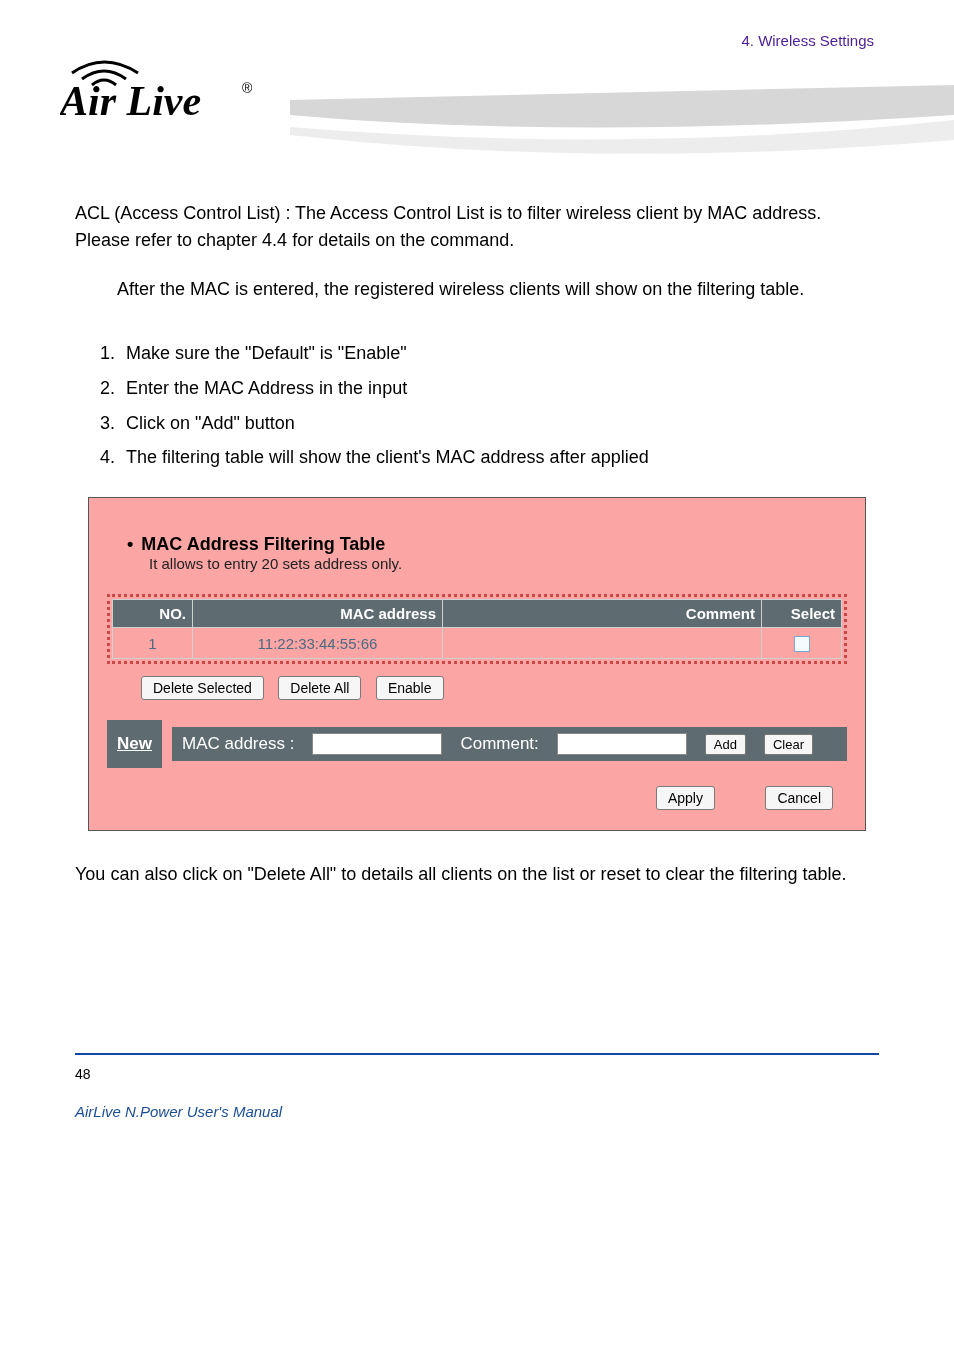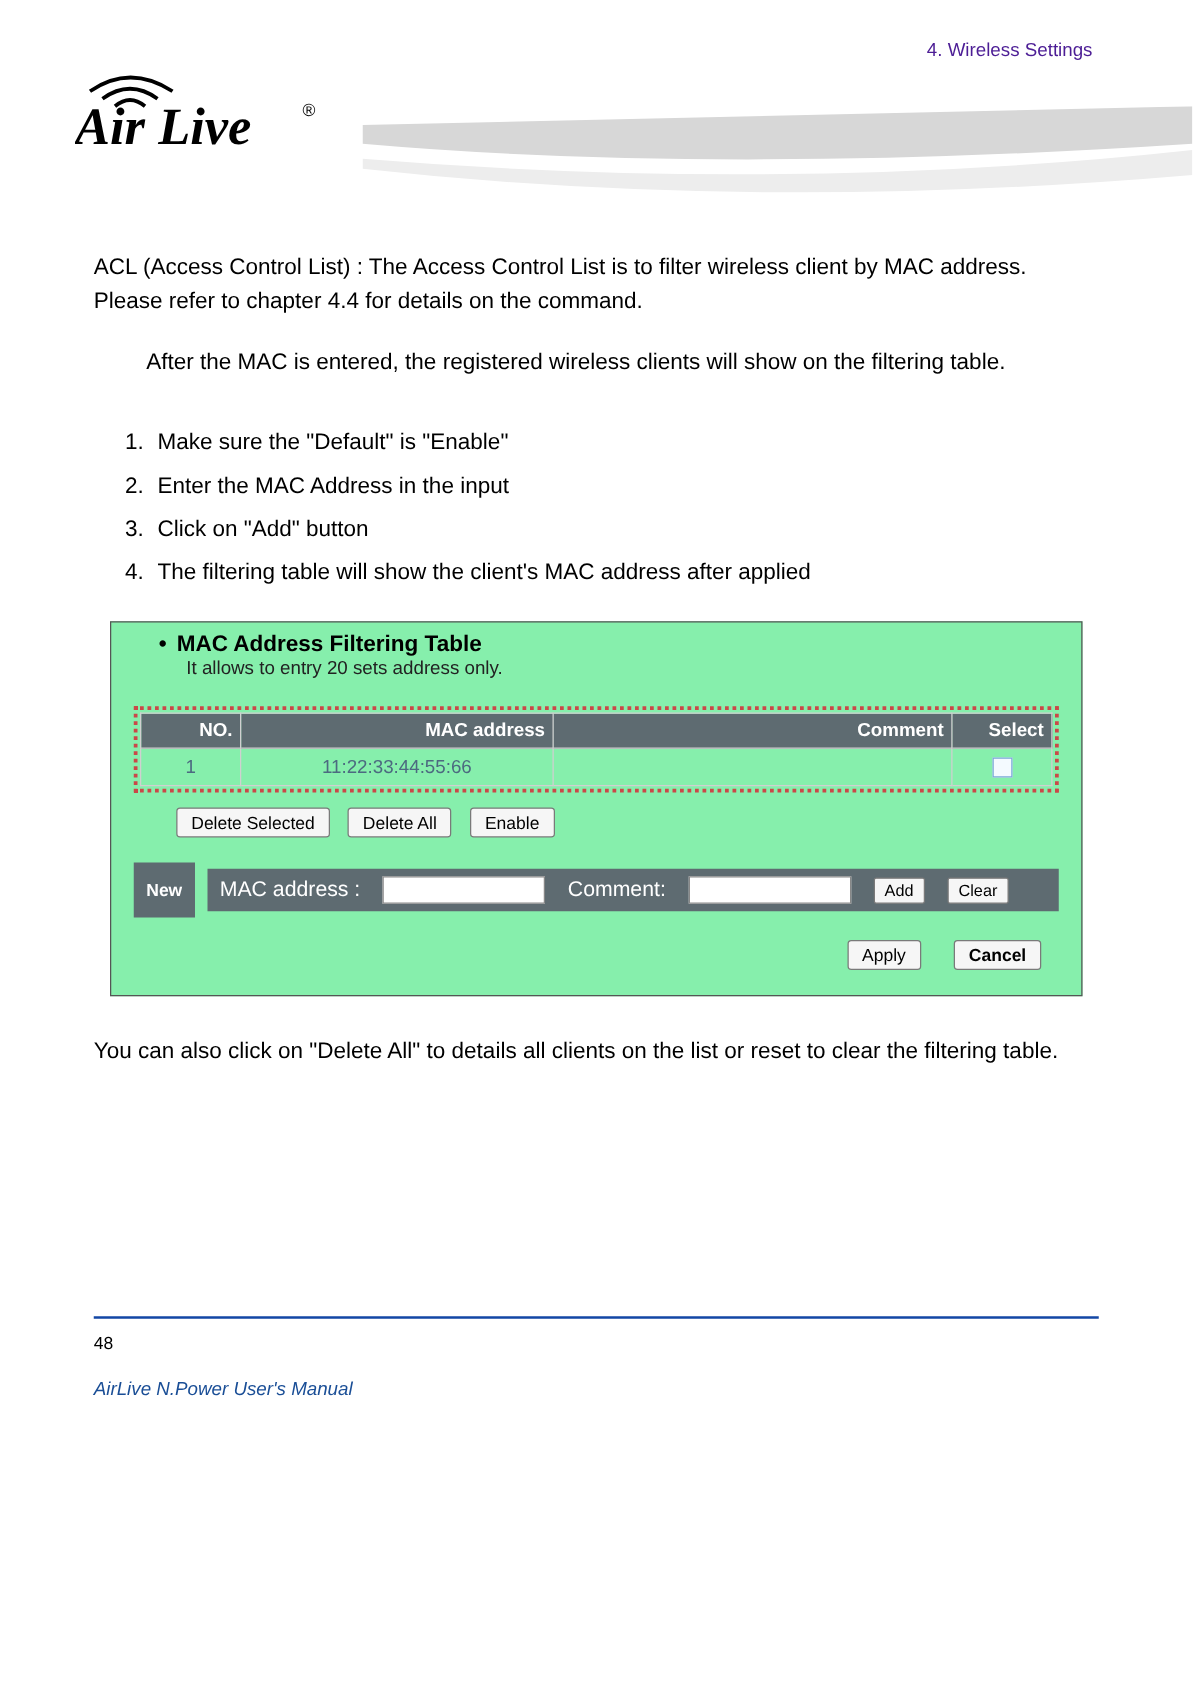--- a/index.html
+++ b/index.html
@@ -51,22 +51,22 @@
     font-size: 18px;
     line-height: 1.6;
   }
   .step { margin-bottom: 6px; }
   .step .num { display: inline-block; width: 26px; }
 
   
   .panel-wrap {
     margin: 25px 88px 0 88px;
     border: 1.5px solid #555;
-    background: #86efac;
-    padding: 7px 18px 20px 18px;
+    background: #fca5a5;
+    padding: 36px 18px 20px 18px;
   }
 
   .filter-title {
     margin-left: 20px;
     font-weight: 700;
     font-size: 18px;
   }
   .filter-title .bullet { margin-right: 8px; }
   .filter-sub {
     margin-left: 42px;
@@ -152,22 +152,23 @@
   .new-row {
     display: flex;
     align-items: center;
     gap: 10px;
     margin-top: 6px;
   }
   .new-tag {
     background: #5e6b71;
     color: #fff;
     font-weight: 700;
-    font-size: 14px;
+    font-size: 17px;
     padding: 14px 10px;
+    text-decoration: underline;
   }
   .new-line {
     background: #5e6b71;
     padding: 6px 10px;
     display: flex;
     align-items: center;
     gap: 18px;
   }
   .fld-label { color: #fff; font-size: 17px; text-align: center; }
   .fld-input {
@@ -182,21 +183,21 @@
     background: #f6f6f6;
     border: 1px solid #7a7a7a;
     border-radius: 2px;
     cursor: pointer;
   }
 
   .footer-row {
     text-align: right;
     padding: 18px 14px 0 0;
   }
-  .footer-row .btn + .btn { margin-left: 22px; font-weight: bold; }
+  .footer-row .btn + .btn { margin-left: 46px; }
 
   
   .after-text {
     padding: 30px 75px 0 75px;
     font-size: 18px;
     line-height: 1.5;
   }
 
   .page-rule {
     position: absolute;

